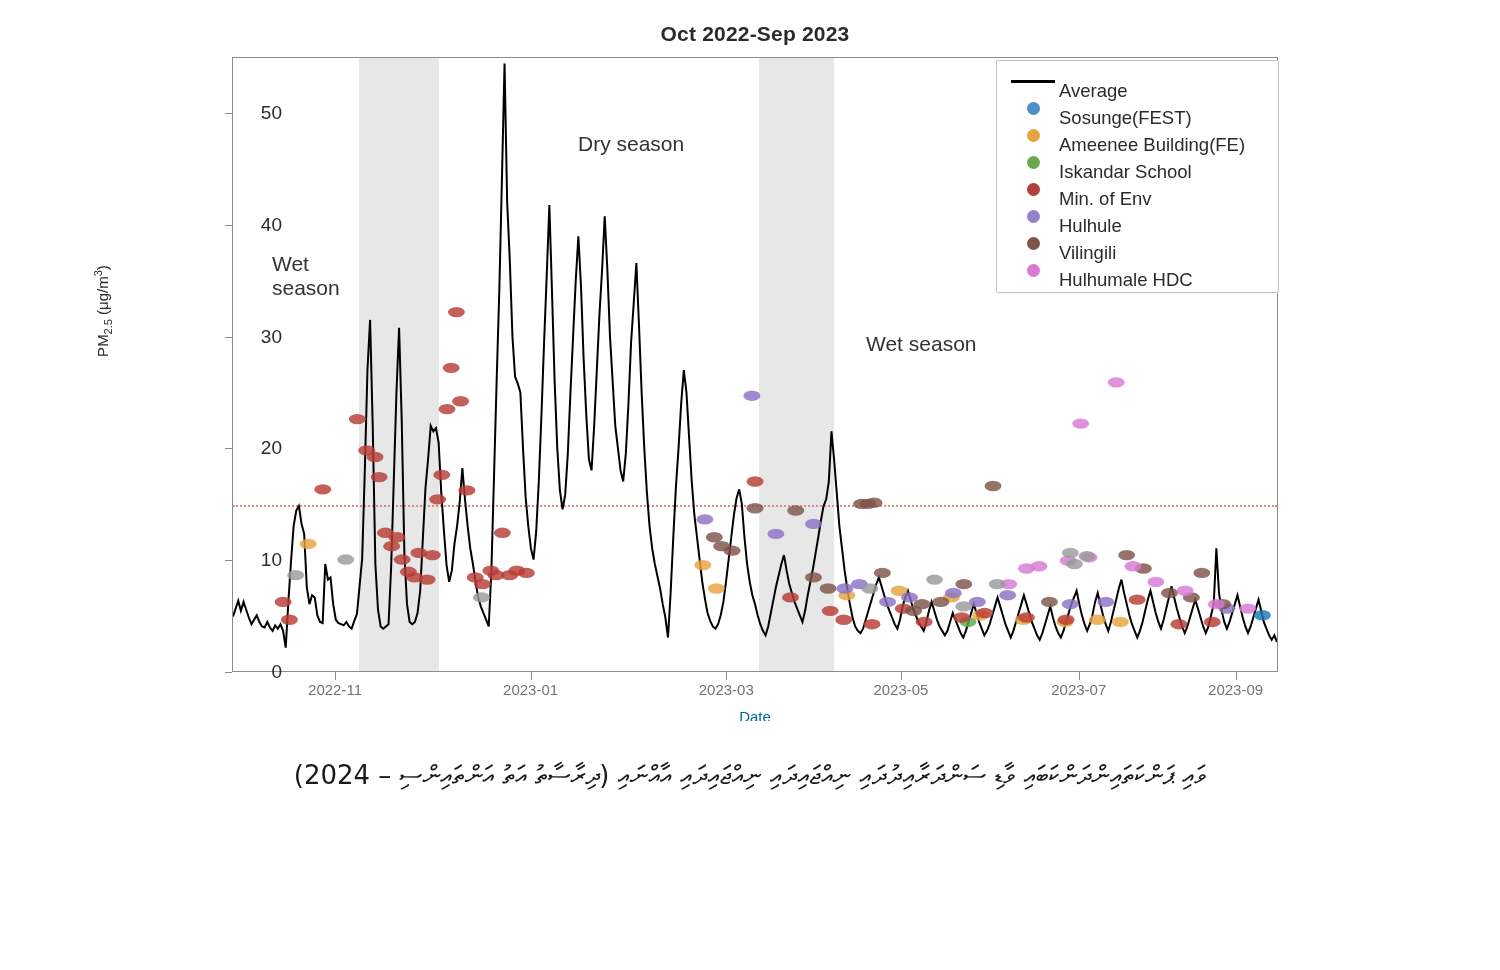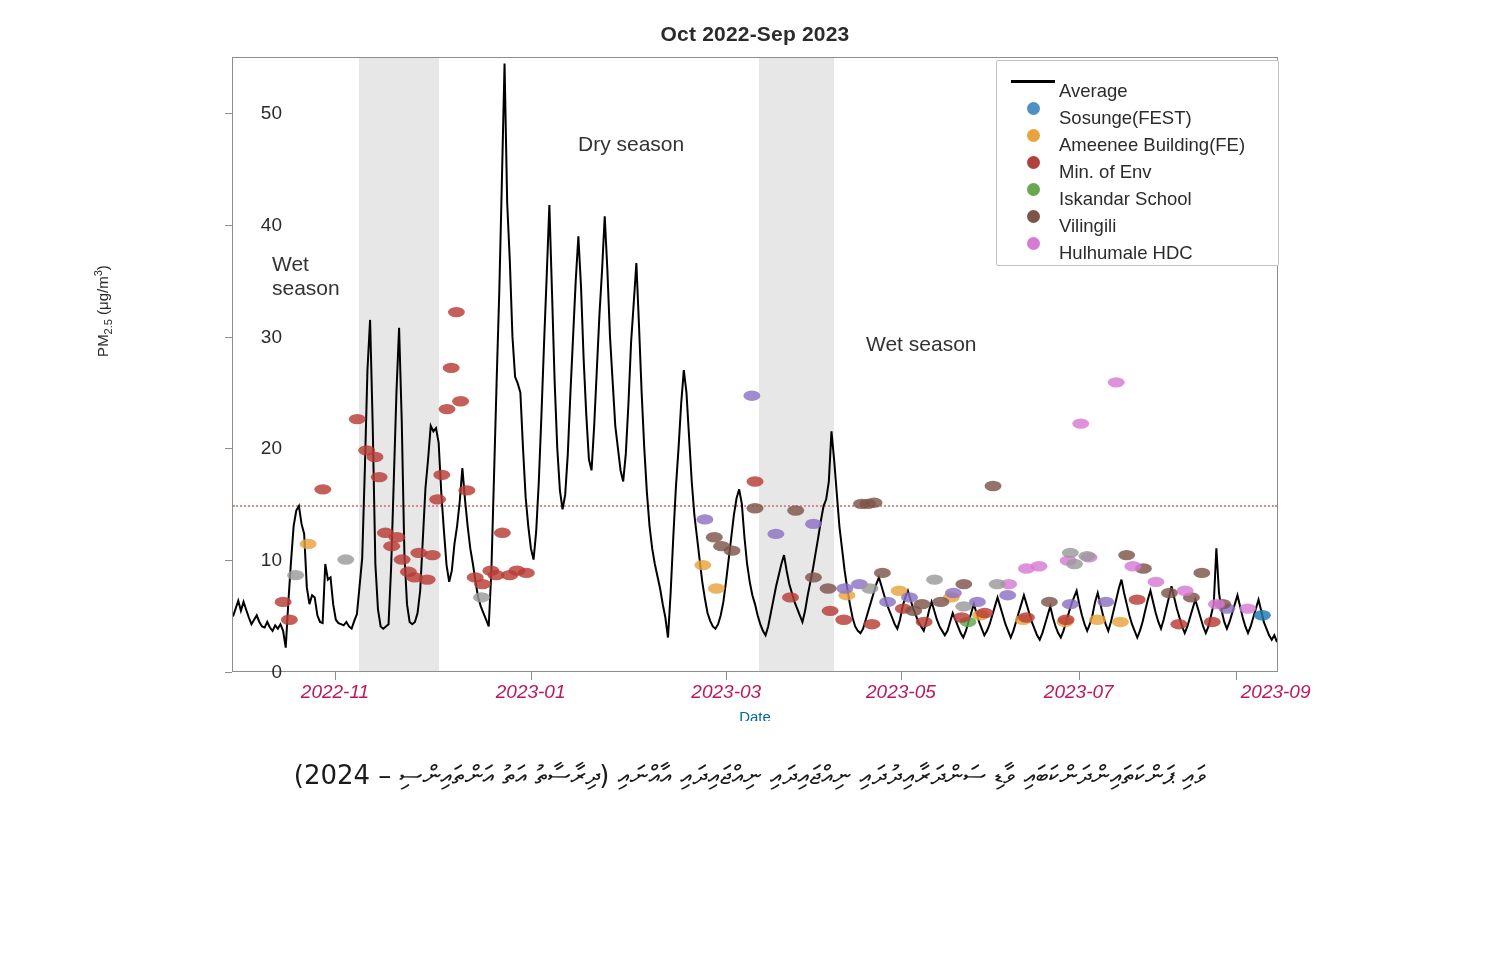--- a/index.html
+++ b/index.html
@@ -116,25 +116,24 @@
   .xtick-mark {
     position: absolute;
     top: 672px;
     width: 0;
     height: 8px;
     border-left: 1.6px solid #8d8d8d;
   }
   .xtick-label {
     position: absolute;
     top: 681px;
-    font-size: 19px;
-    color: #be185d;
+    font-size: 15px;
+    color: #737373;
     transform: translateX(-50%);
     white-space: nowrap;
-    font-style: italic;
   }
   #x-axis-label {
     position: absolute;
     left: 232px;
     width: 1046px;
     top: 708px;
     text-align: center;
     font-size: 15px;
     color: #0369a1;
     height: 13px;
@@ -380,21 +379,21 @@
       <div class="xtick-label" style="left: 335.031px;">2022-11</div>
       <div class="xtick-mark" style="left: 530.633px;"></div>
       <div class="xtick-label" style="left: 530.633px;">2023-01</div>
       <div class="xtick-mark" style="left: 726.235px;"></div>
       <div class="xtick-label" style="left: 726.235px;">2023-03</div>
       <div class="xtick-mark" style="left: 900.917px;"></div>
       <div class="xtick-label" style="left: 900.917px;">2023-05</div>
       <div class="xtick-mark" style="left: 1078.74px;"></div>
       <div class="xtick-label" style="left: 1078.74px;">2023-07</div>
       <div class="xtick-mark" style="left: 1235.64px;"></div>
-      <div class="xtick-label" style="left: 1235.64px; margin-left: 40px;">2023-09</div>
+      <div class="xtick-label" style="left: 1235.64px;">2023-09</div>
     </div>
   <div id="x-axis-label">Date</div>
 
   <div id="annotations">
       <div class="season-annotation" style="left: 272px; top: 252px;">Wet
 season</div>
       <div class="season-annotation" style="left: 578px; top: 132px;">Dry season</div>
       <div class="season-annotation" style="left: 866px; top: 332px;">Wet season</div>
     </div>
 
@@ -412,29 +411,35 @@
         <span class="legend-text">Sosunge(FEST)</span>
       </div>
       <div class="legend-row">
         <span class="legend-key">
           <span class="legend-dot" style="background: rgb(232, 163, 61);"></span>
         </span>
         <span class="legend-text">Ameenee Building(FE)</span>
       </div>
       <div class="legend-row">
         <span class="legend-key">
+          <span class="legend-dot" style="background: rgb(104, 168, 79);"></span>
+        </span>
+        <span class="legend-text">Iskandar School</span>
+      </div>
+      <div class="legend-row">
+        <span class="legend-key">
           <span class="legend-dot" style="background: rgb(176, 65, 60);"></span>
         </span>
         <span class="legend-text">Min. of Env</span>
       </div>
       <div class="legend-row">
         <span class="legend-key">
-          <span class="legend-dot" style="background: rgb(104, 168, 79);"></span>
-        </span>
-        <span class="legend-text">Iskandar School</span>
+          <span class="legend-dot" style="background: rgb(148, 129, 204);"></span>
+        </span>
+        <span class="legend-text">Hulhule</span>
       </div>
       <div class="legend-row">
         <span class="legend-key">
           <span class="legend-dot" style="background: rgb(126, 84, 73);"></span>
         </span>
         <span class="legend-text">Vilingili</span>
       </div>
       <div class="legend-row">
         <span class="legend-key">
           <span class="legend-dot" style="background: rgb(216, 122, 212);"></span>

